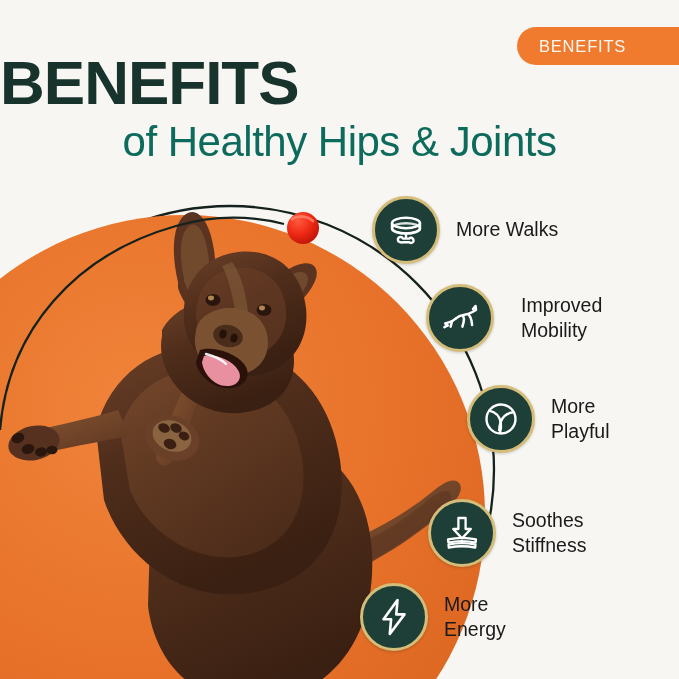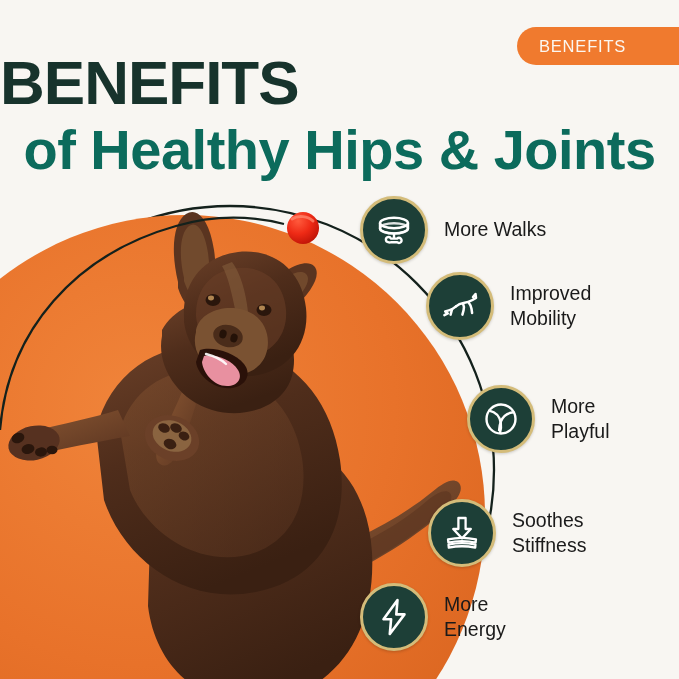--- a/index.html
+++ b/index.html
@@ -52,22 +52,22 @@
     line-height: 1.0;
     z-index: 30;
   }
   .subhead {
     position: absolute;
     left: 0;
     top: 118px;
     width: 679px;
     text-align: center;
     color: #0C6B5C;
-    font-size: 56px;
-    font-weight: 700;
+    font-size: 42px;
+    font-weight: 400;
     letter-spacing: -0.5px;
     line-height: 1.15;
     z-index: 30;
   }
 
   
   .stage {
     position: absolute;
     inset: 0;
     z-index: 10;
@@ -98,22 +98,22 @@
   .badge-label {
     margin-left: 16px;
     color: #1A1A1A;
     font-size: 19.5px;
     line-height: 1.3;
     font-weight: 400;
     white-space: pre-line;
   }
 
   
-  .b1 { left: 360px; top: 196px; }
-  .b2 { left: 426px; top: 272px; }
+  .b1 { left: 372px; top: 196px; }
+  .b2 { left: 426px; top: 284px; gap: 11px; }
   .b3 { left: 467px; top: 385px; }
   .b4 { left: 428px; top: 499px; }
   .b5 { left: 360px; top: 583px; }
 </style>
 </head>
 <body>
 
 <div id="poster">
 
   <div class="stage">

